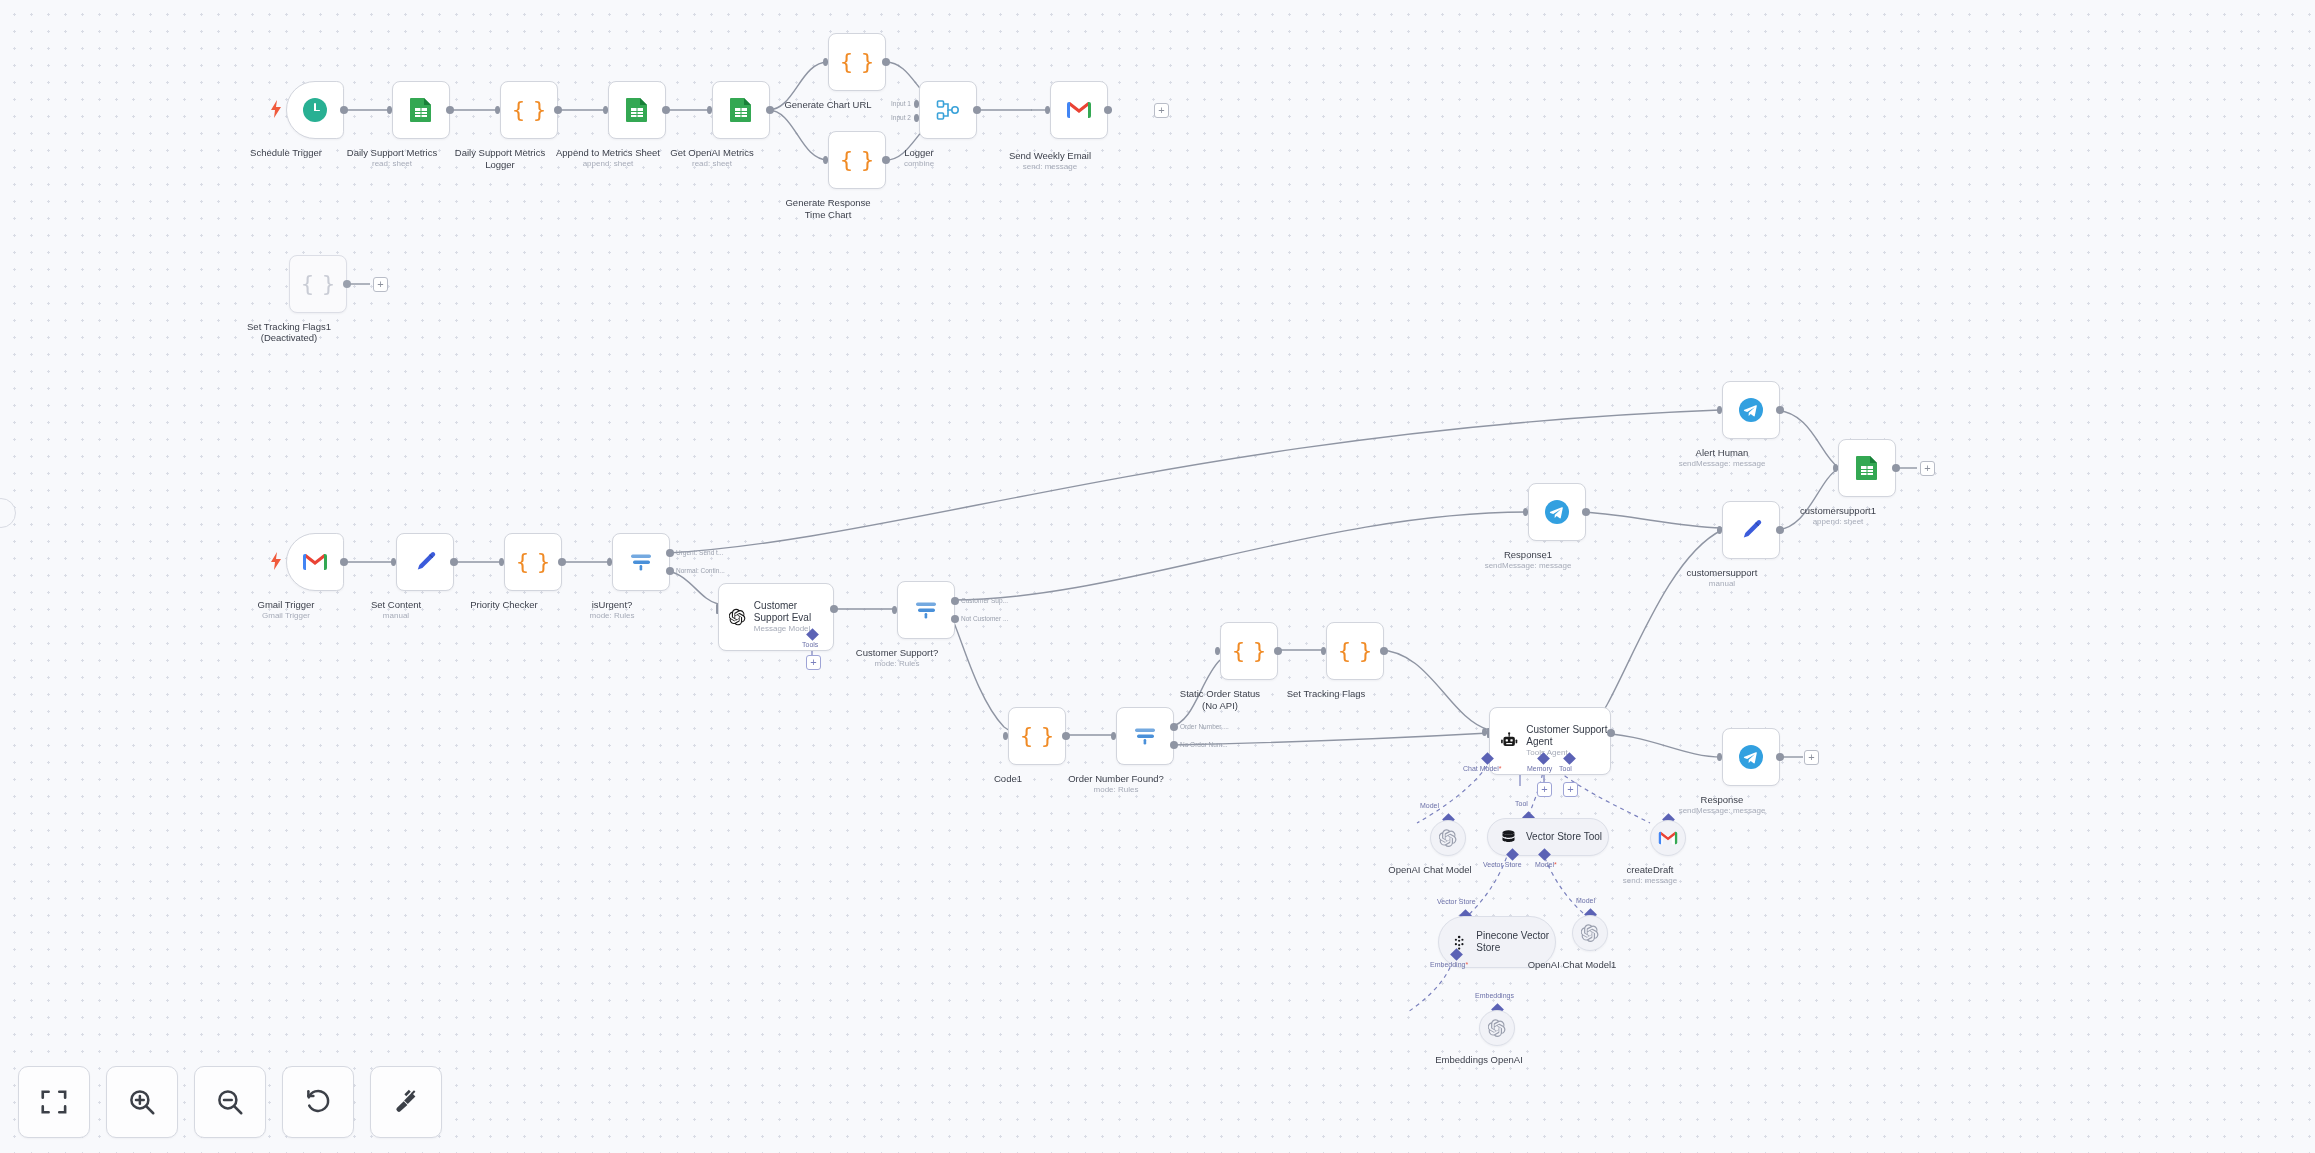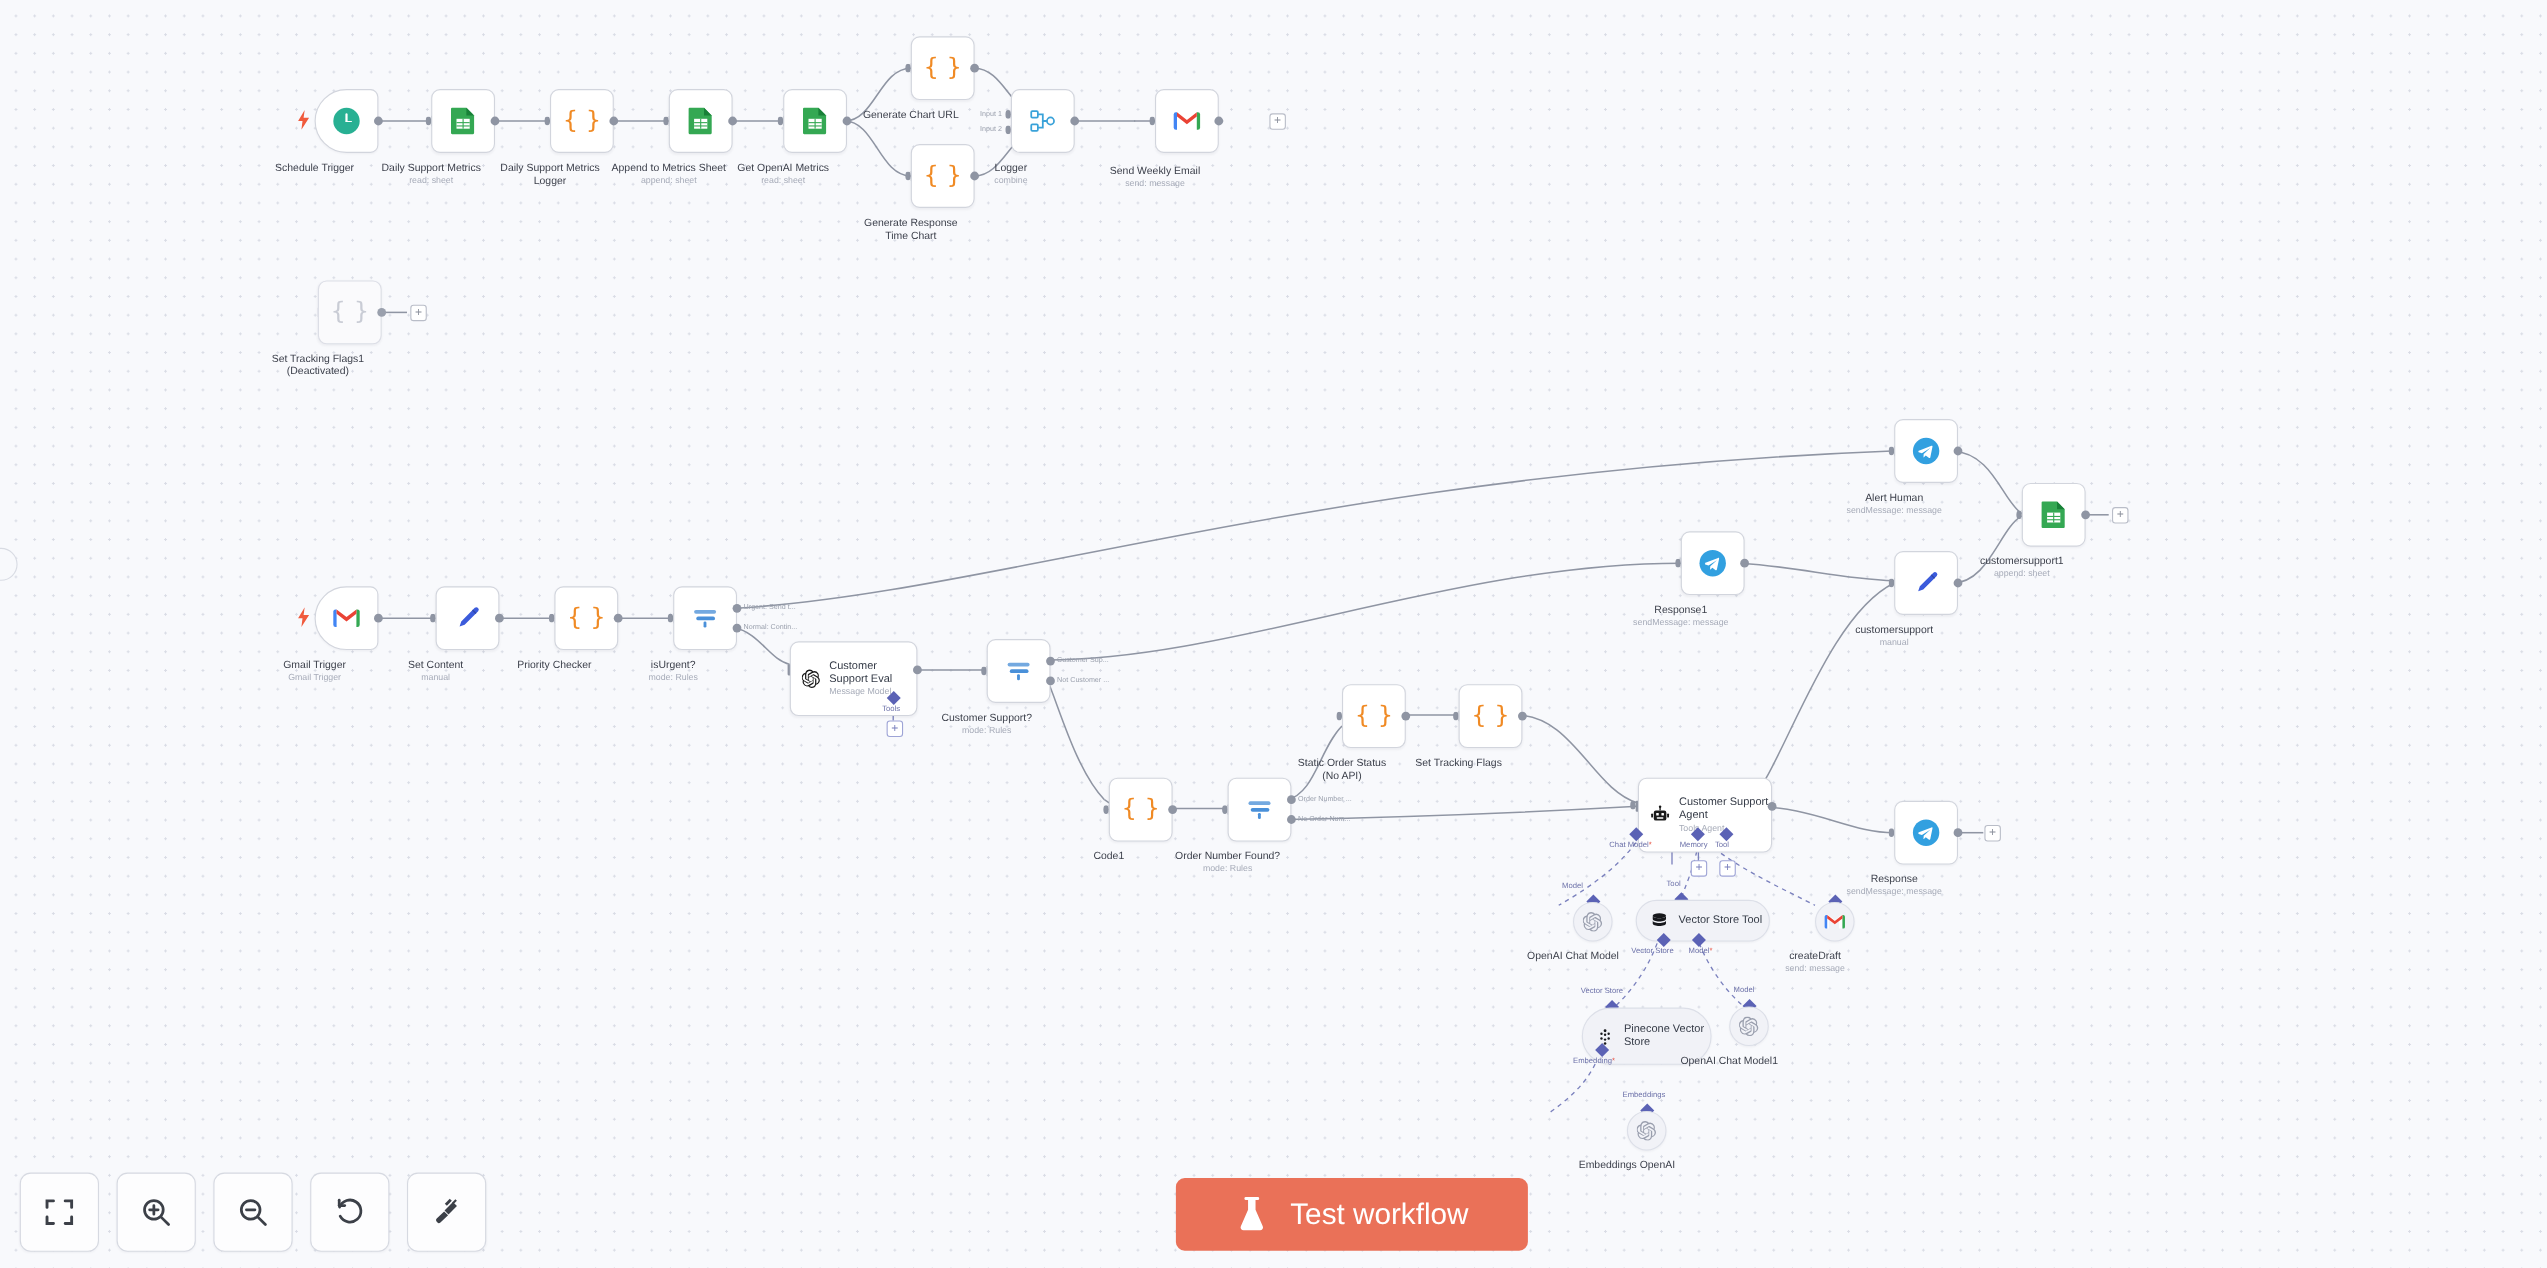--- a/index.html
+++ b/index.html
@@ -765,20 +765,13 @@
     <div class="tbtn">
       <svg width="30" height="30" viewBox="0 0 24 24" fill="#3c4048">
         <path d="M14.3 2.2l1.5 1.5-3.6 3.6-1.5-1.5z"></path>
         <path d="M18.6 6.5l1.4 1.4-4.3 4.3-1.4-1.4z" opacity="0"></path>
         <path d="M16.6 4.6l2.9 2.9-6.1 6.1-2.9-2.9z"></path>
         <path d="M10.2 11.4l2.9 2.9-5.6 5.1a1.6 1.6 0 0 1-2.3-.1l-.4-.4a1.6 1.6 0 0 1 0-2.3z"></path>
         <path d="M18.4 2.6l1.1 1.1-2.4 2.4-1.1-1.1z"></path>
       </svg>
     </div>
   </div>
-  <div class="testbtn">
-    <svg width="30" height="34" viewBox="0 0 24 28" fill="#fff">
-      <rect x="6.5" y="1" width="11" height="2.3" rx="1"></rect>
-      <path d="M9.2 3.3h5.6v7.3l5.4 12.2a2.2 2.2 0 0 1-2 3.1H5.8a2.2 2.2 0 0 1-2-3.1l5.4-12.2z"></path>
-    </svg>
-    <span>Test workflow</span>
-  </div>
 </div>
 
 </body></html>

